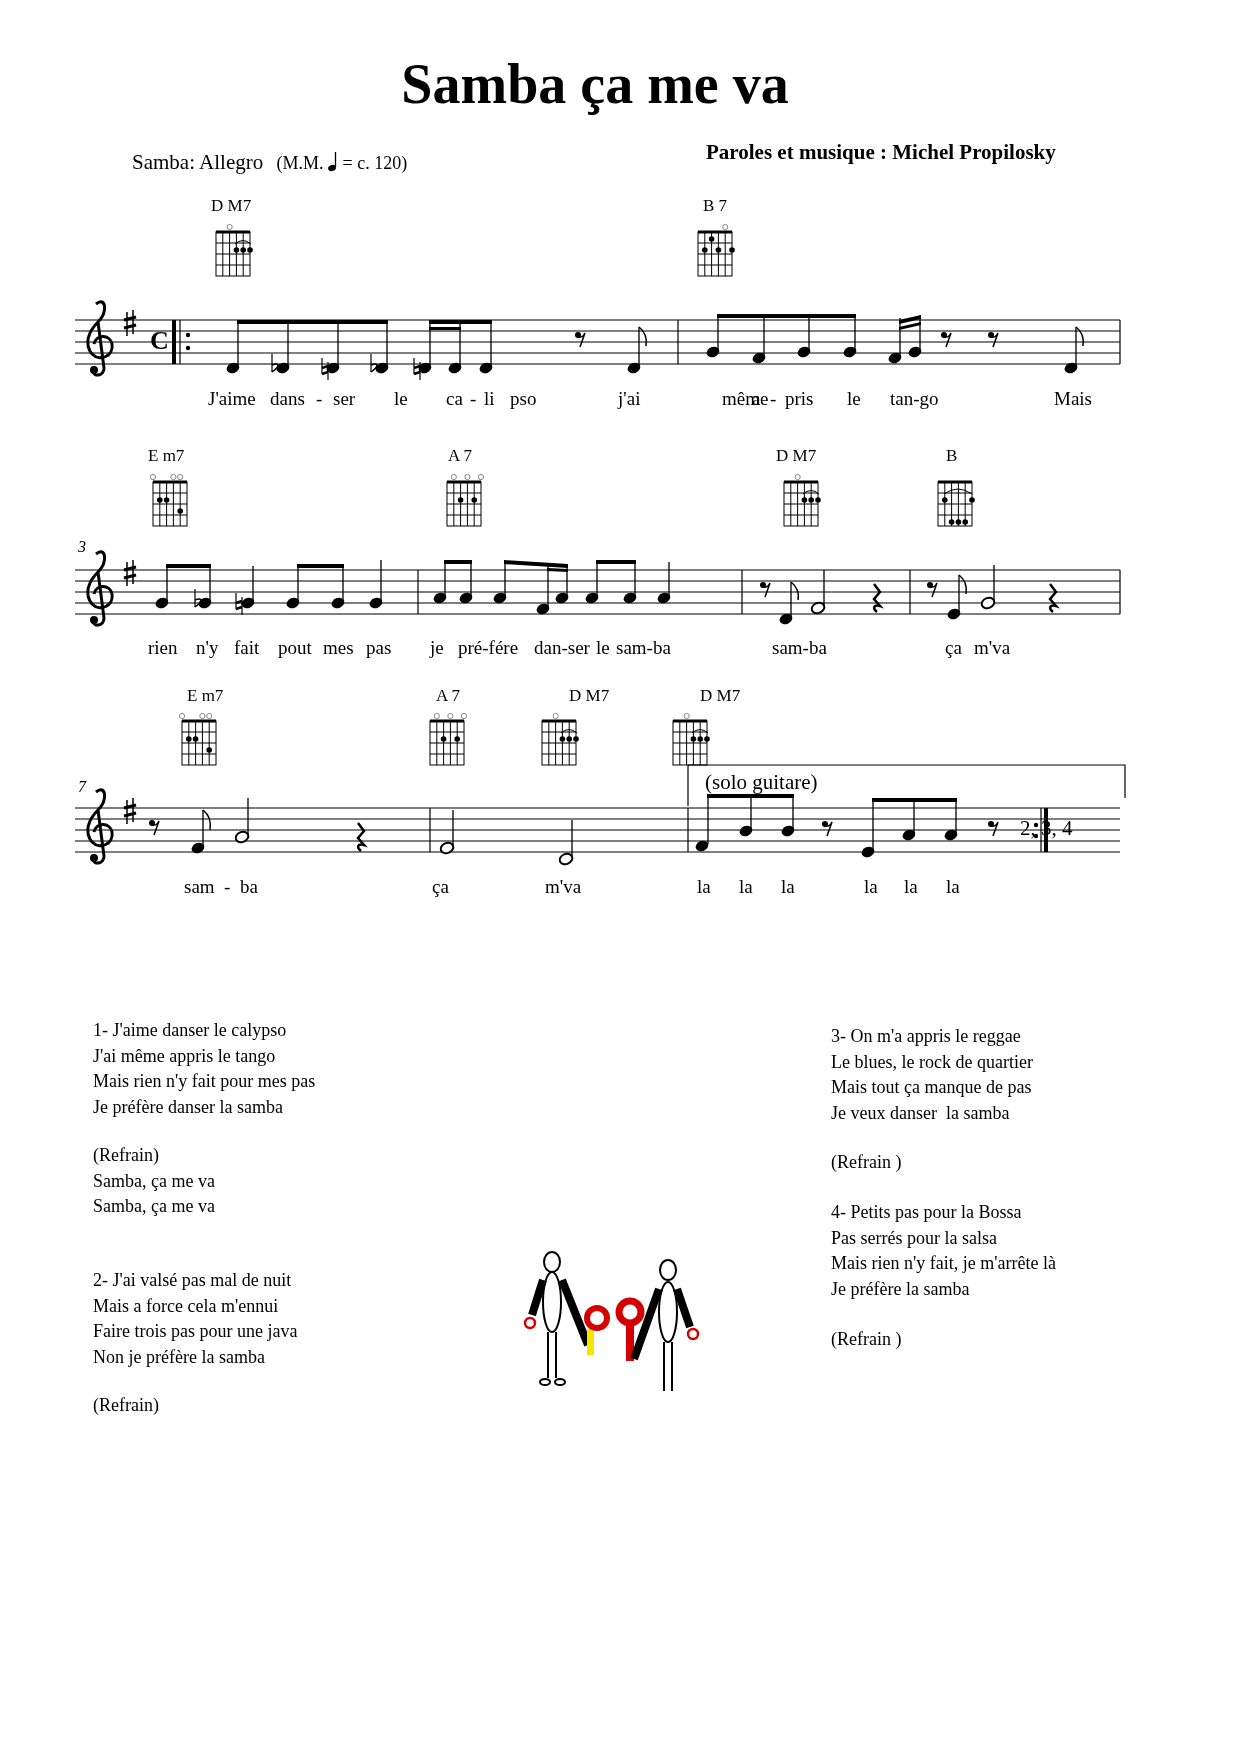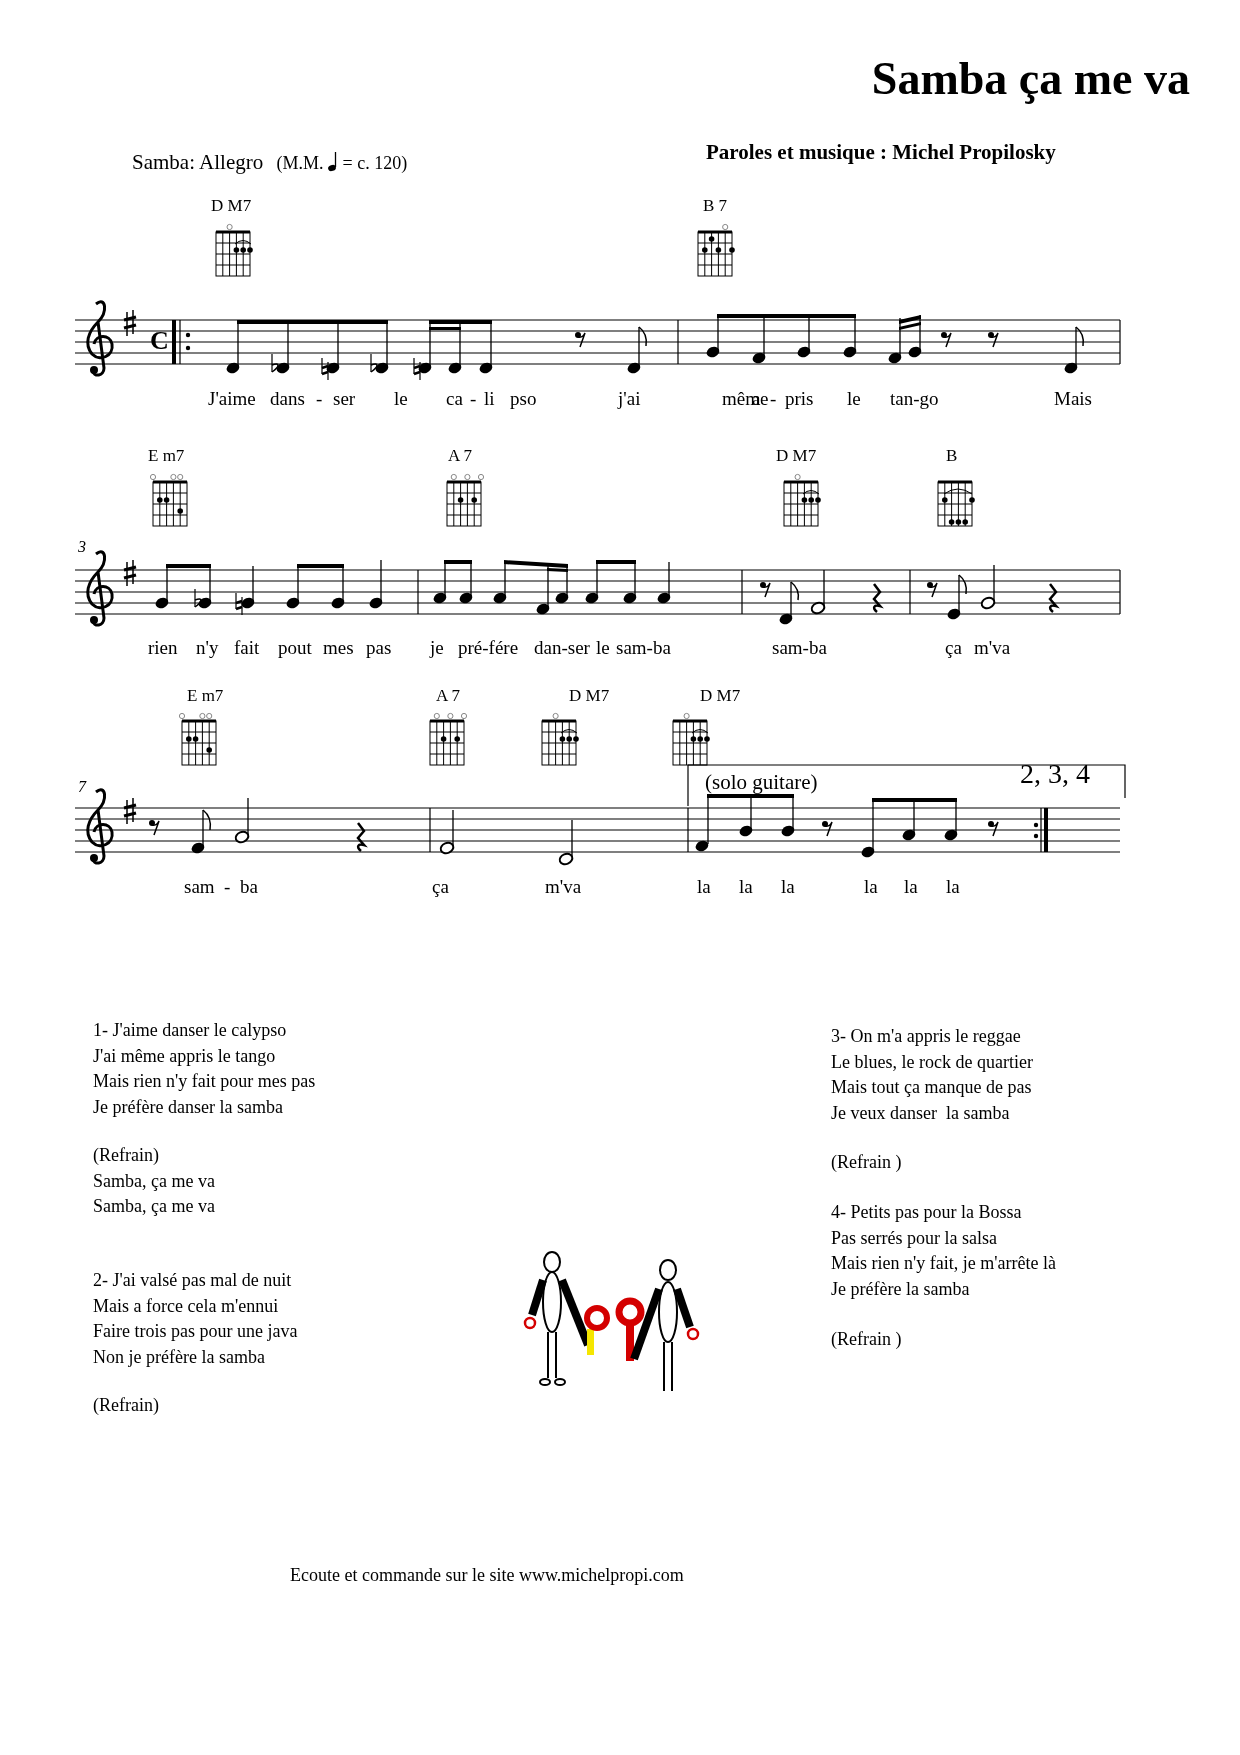--- a/index.html
+++ b/index.html
@@ -1,19 +1,19 @@
 <!DOCTYPE html>
 <html><head>
 <meta charset="utf-8">
 <style>
   html, body { margin:0; padding:0; background:#ffffff; }
   body { width:1240px; height:1755px; position:relative; overflow:hidden;
          font-family:"Liberation Serif","DejaVu Serif",serif; color:#000; }
   .abs { position:absolute; }
-  .title { left:0; width:1190px; top:52px; text-align:right; font-size:46px; font-weight:bold; }
+  .title { left:0; width:1190px; top:52px; text-align:center; font-size:56px; font-weight:bold; }
   .tempo { left:132px; top:150px; font-size:21px; }
   .tempo b { font-weight:normal; }
   .tempo .mm { font-size:18px; margin-left:8px; }
   .author { left:706px; top:140px; font-size:21px; font-weight:bold; }
   .chord-name { font-size:17px; white-space:nowrap; }
   .lyric { font-size:19px; white-space:nowrap; }
   .measure-num { font-size:16px; font-style:italic; }
   .verse { font-size:18px; line-height:25.5px; }
   .verse div { white-space:pre; }
   .footer { left:290px; top:1565px; font-size:18px; line-height:21px; }
@@ -342,21 +342,21 @@
 <div class="abs chord-name" style="left:946px;top:446px;">B</div>
 <div class="abs chord-name" style="left:187px;top:686px;">E m7</div>
 <div class="abs chord-name" style="left:436px;top:686px;">A 7</div>
 <div class="abs chord-name" style="left:569px;top:686px;">D M7</div>
 <div class="abs chord-name" style="left:700px;top:686px;">D M7</div>
 
 <div class="abs measure-num" style="left:78px;top:538px;">3</div>
 <div class="abs measure-num" style="left:78px;top:778px;">7</div>
 
 <div class="abs" style="left:705px;top:770px;font-size:21px;">(solo guitare)</div>
-<div class="abs" style="left:1020px;top:758px;font-size:28px;">2, 3, 4</div>
+<div class="abs" style="left:1020px;top:816px;font-size:21px;">2, 3, 4</div>
 
 <div class="abs lyric" style="left:208px;top:388px;text-align:right;">J'aime</div>
 <div class="abs lyric" style="left:270px;top:388px;">dans</div>
 <div class="abs lyric" style="left:316px;top:388px;">-</div>
 <div class="abs lyric" style="left:333px;top:388px;">ser</div>
 <div class="abs lyric" style="left:394px;top:388px;">le</div>
 <div class="abs lyric" style="left:446px;top:388px;">ca</div>
 <div class="abs lyric" style="left:470px;top:388px;">-</div>
 <div class="abs lyric" style="left:484px;top:388px;">li</div>
 <div class="abs lyric" style="left:510px;top:388px;">pso</div>
@@ -457,14 +457,13 @@
   <ellipse cx="158" cy="25" rx="8" ry="10" fill="#fff" stroke="#000" stroke-width="2"></ellipse>
   <ellipse cx="158" cy="67" rx="9" ry="30" fill="#fff" stroke="#000" stroke-width="2"></ellipse>
   <path d="M149 44 L124 114" stroke="#000" stroke-width="8" fill="none"></path>
   <path d="M167 44 L180 82" stroke="#000" stroke-width="8" fill="none"></path>
   <circle cx="183" cy="89" r="5" fill="#fff" stroke="#d40000" stroke-width="2.5"></circle>
   <line x1="154" y1="97" x2="154" y2="146" stroke="#000" stroke-width="2"></line>
   <line x1="162" y1="97" x2="162" y2="146" stroke="#000" stroke-width="2"></line>
 </svg>
 
 <div class="abs footer">
-  <div>Ecoute et commande sur le site www.michelpropi.com</div>
 </div>
 
 </body></html>

